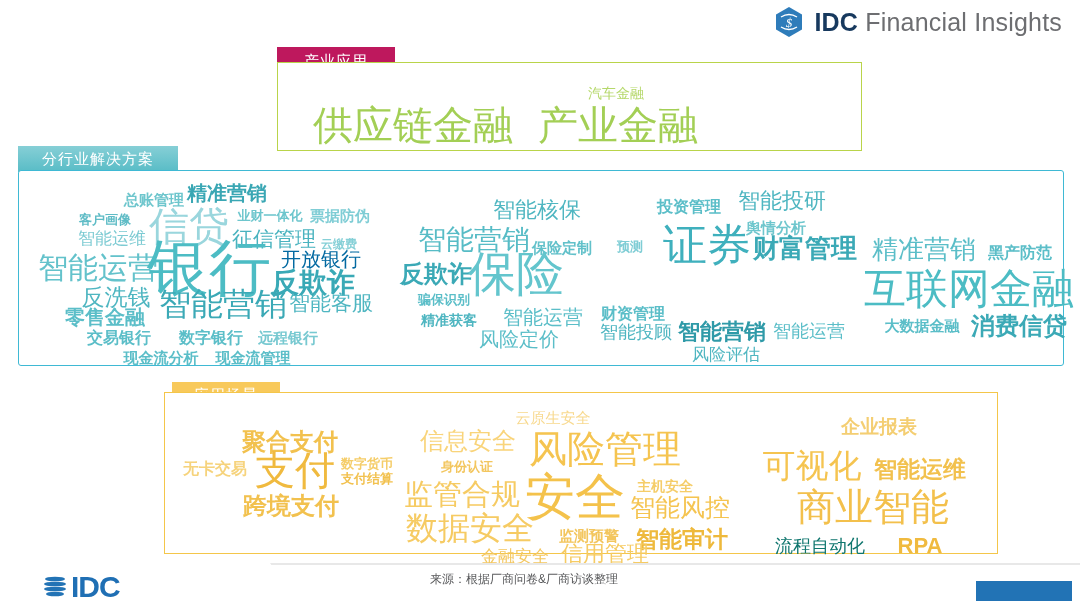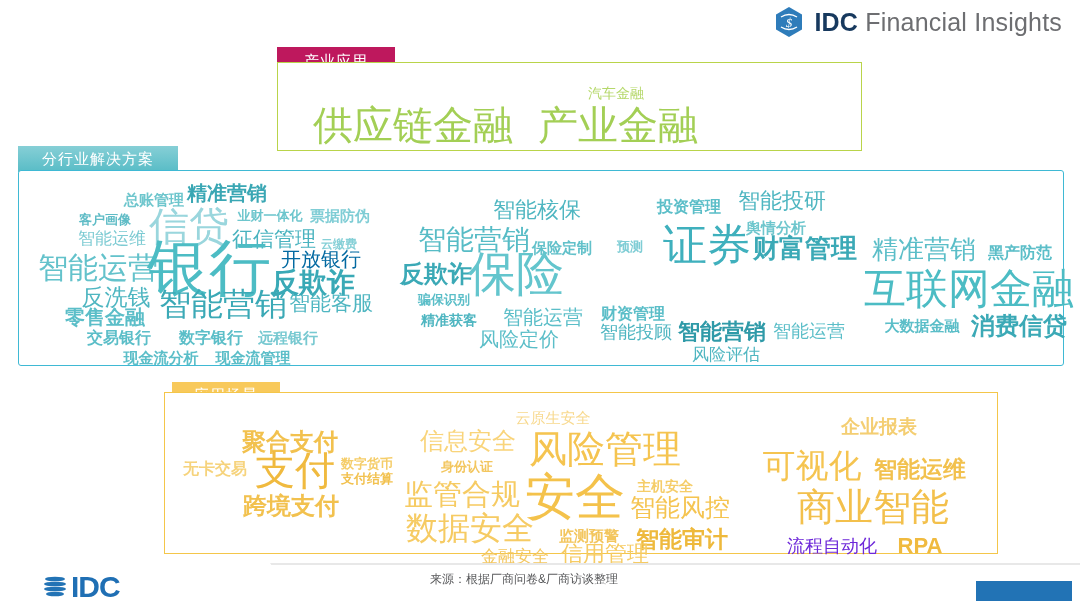--- a/index.html
+++ b/index.html
@@ -143,21 +143,21 @@
         <span class="w" style="left: 515px; top: 114px; font-size: 25px; color: rgb(245, 196, 80); font-weight: 400;">智能风控</span>
         <span class="w" style="left: 305px; top: 135px; font-size: 32px; color: rgb(246, 203, 99); font-weight: 400;">数据安全</span>
         <span class="w" style="left: 424px; top: 142px; font-size: 15px; color: rgb(243, 198, 94); font-weight: 700;">监测预警</span>
         <span class="w" style="left: 517px; top: 146px; font-size: 23px; color: rgb(238, 185, 60); font-weight: 700;">智能审计</span>
         <span class="w" style="left: 350px; top: 163px; font-size: 17px; color: rgb(244, 199, 95); font-weight: 400;">金融安全</span>
         <span class="w" style="left: 440px; top: 161px; font-size: 22px; color: rgb(246, 203, 99); font-weight: 400;">信用管理</span>
         <span class="w" style="left: 714px; top: 33px; font-size: 19px; color: rgb(244, 206, 114); font-weight: 700;">企业报表</span>
         <span class="w" style="left: 647px; top: 72px; font-size: 33px; color: rgb(245, 196, 80); font-weight: 300;">可视化</span>
         <span class="w" style="left: 755px; top: 76px; font-size: 23px; color: rgb(242, 193, 78); font-weight: 700;">智能运维</span>
         <span class="w" style="left: 708px; top: 114px; font-size: 38px; color: rgb(243, 192, 76); font-weight: 400;">商业智能</span>
-        <span class="w" style="left: 655px; top: 153px; font-size: 18px; color: #6d28d9; font-weight: 400; margin-left: 12px;">流程自动化</span>
+        <span class="w" style="left: 655px; top: 153px; font-size: 18px; color: #0f766e; font-weight: 400;">流程自动化</span>
         <span class="w" style="left: 755px; top: 153px; font-size: 22px; color: rgb(240, 186, 63); font-weight: 700;">RPA</span>
       </div>
   </div>
 
   <div class="footer-rule"></div>
   <div class="footer-tab"></div>
   <div class="idc-logo">
     <span class="idc-glyph">
       <svg width="26" height="26" viewBox="0 0 26 26">
         <ellipse cx="13" cy="5" rx="10" ry="2.3" fill="#2273b5"></ellipse>

